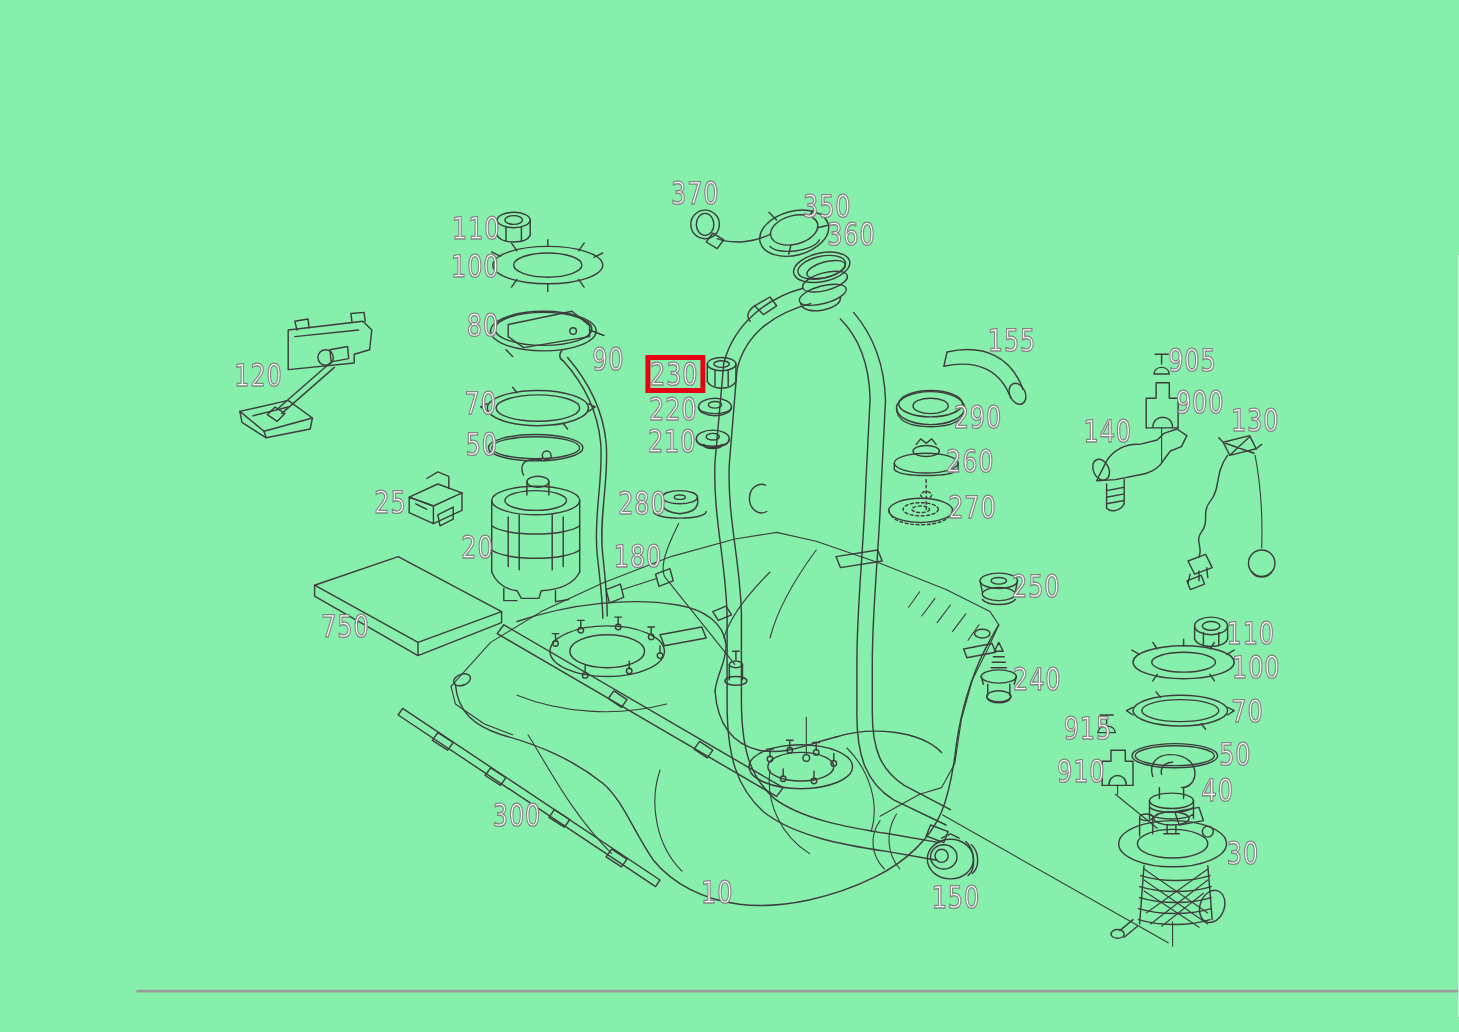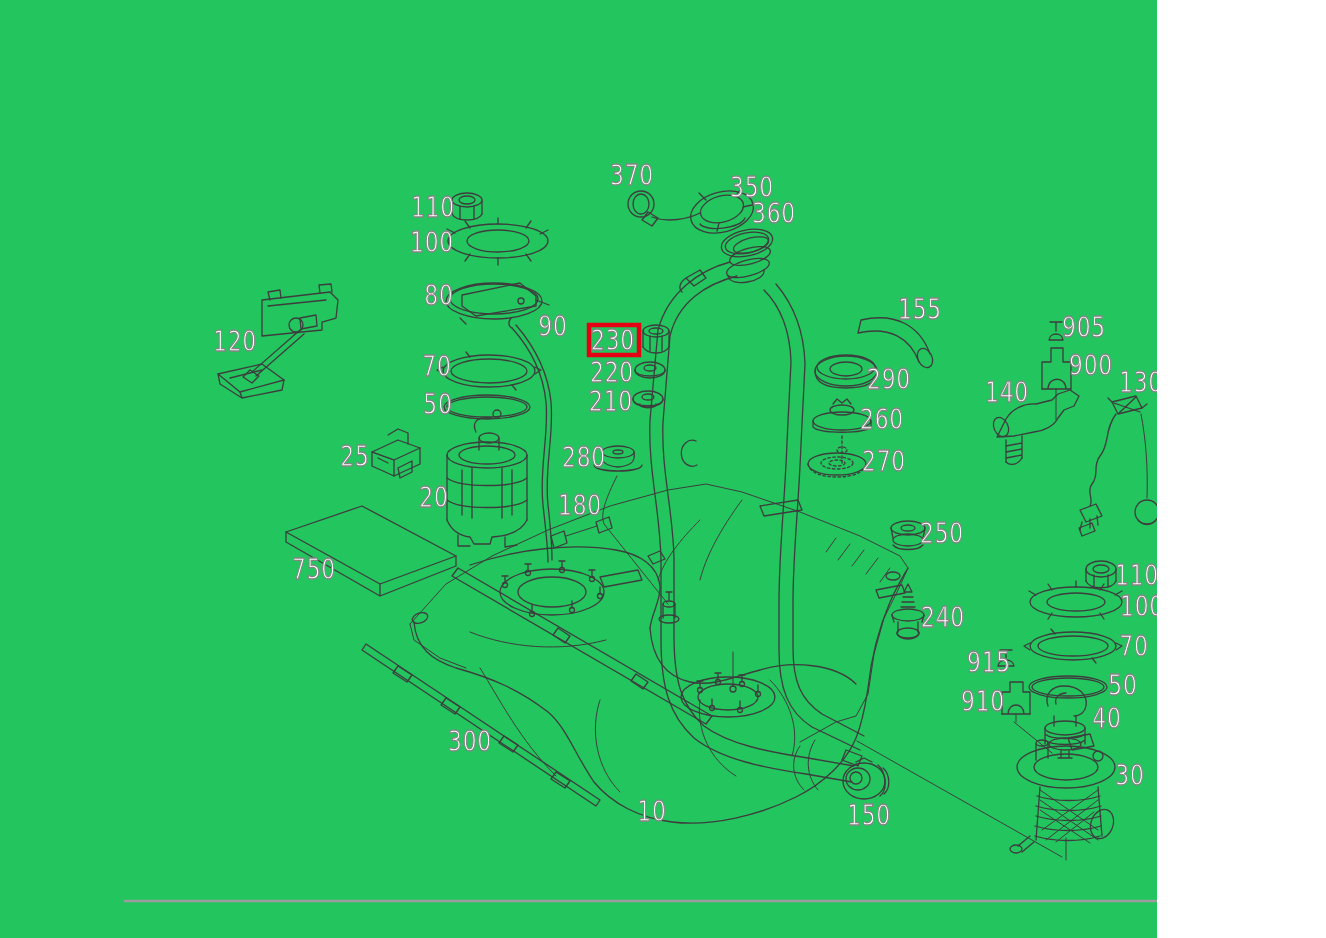--- a/index.html
+++ b/index.html
@@ -1,16 +1,16 @@
 <!DOCTYPE html>
 <html><head>
 <meta charset="utf-8">
 <style>
   html,body{margin:0;padding:0;background:#ffffff;}
-  #stage{position:relative;width:1157px;height:938px;background:#22c55e;overflow:hidden;text-decoration:underline;}
+  #stage{position:relative;width:1326px;height:938px;background:#86efac;overflow:hidden;text-decoration:underline;}
   svg{position:absolute;left:0;top:0;}
   .art{fill:none;stroke:#3d3d3d;stroke-width:1.3;stroke-linecap:round;stroke-linejoin:round;}
   .thin{stroke-width:1;}
   .dash2{stroke-dasharray:2.5 2.5;}
   .lbl{font-family:"DejaVu Sans",sans-serif;font-size:28px;letter-spacing:1px;
        fill:#ffffff;stroke:#848484;stroke-width:1.25;text-anchor:middle;}
   .hl{fill:none;stroke:#e60013;stroke-width:4.5;}
   .borderline{stroke:#9c9c9c;stroke-width:2.5;}
 </style>
 </head>

